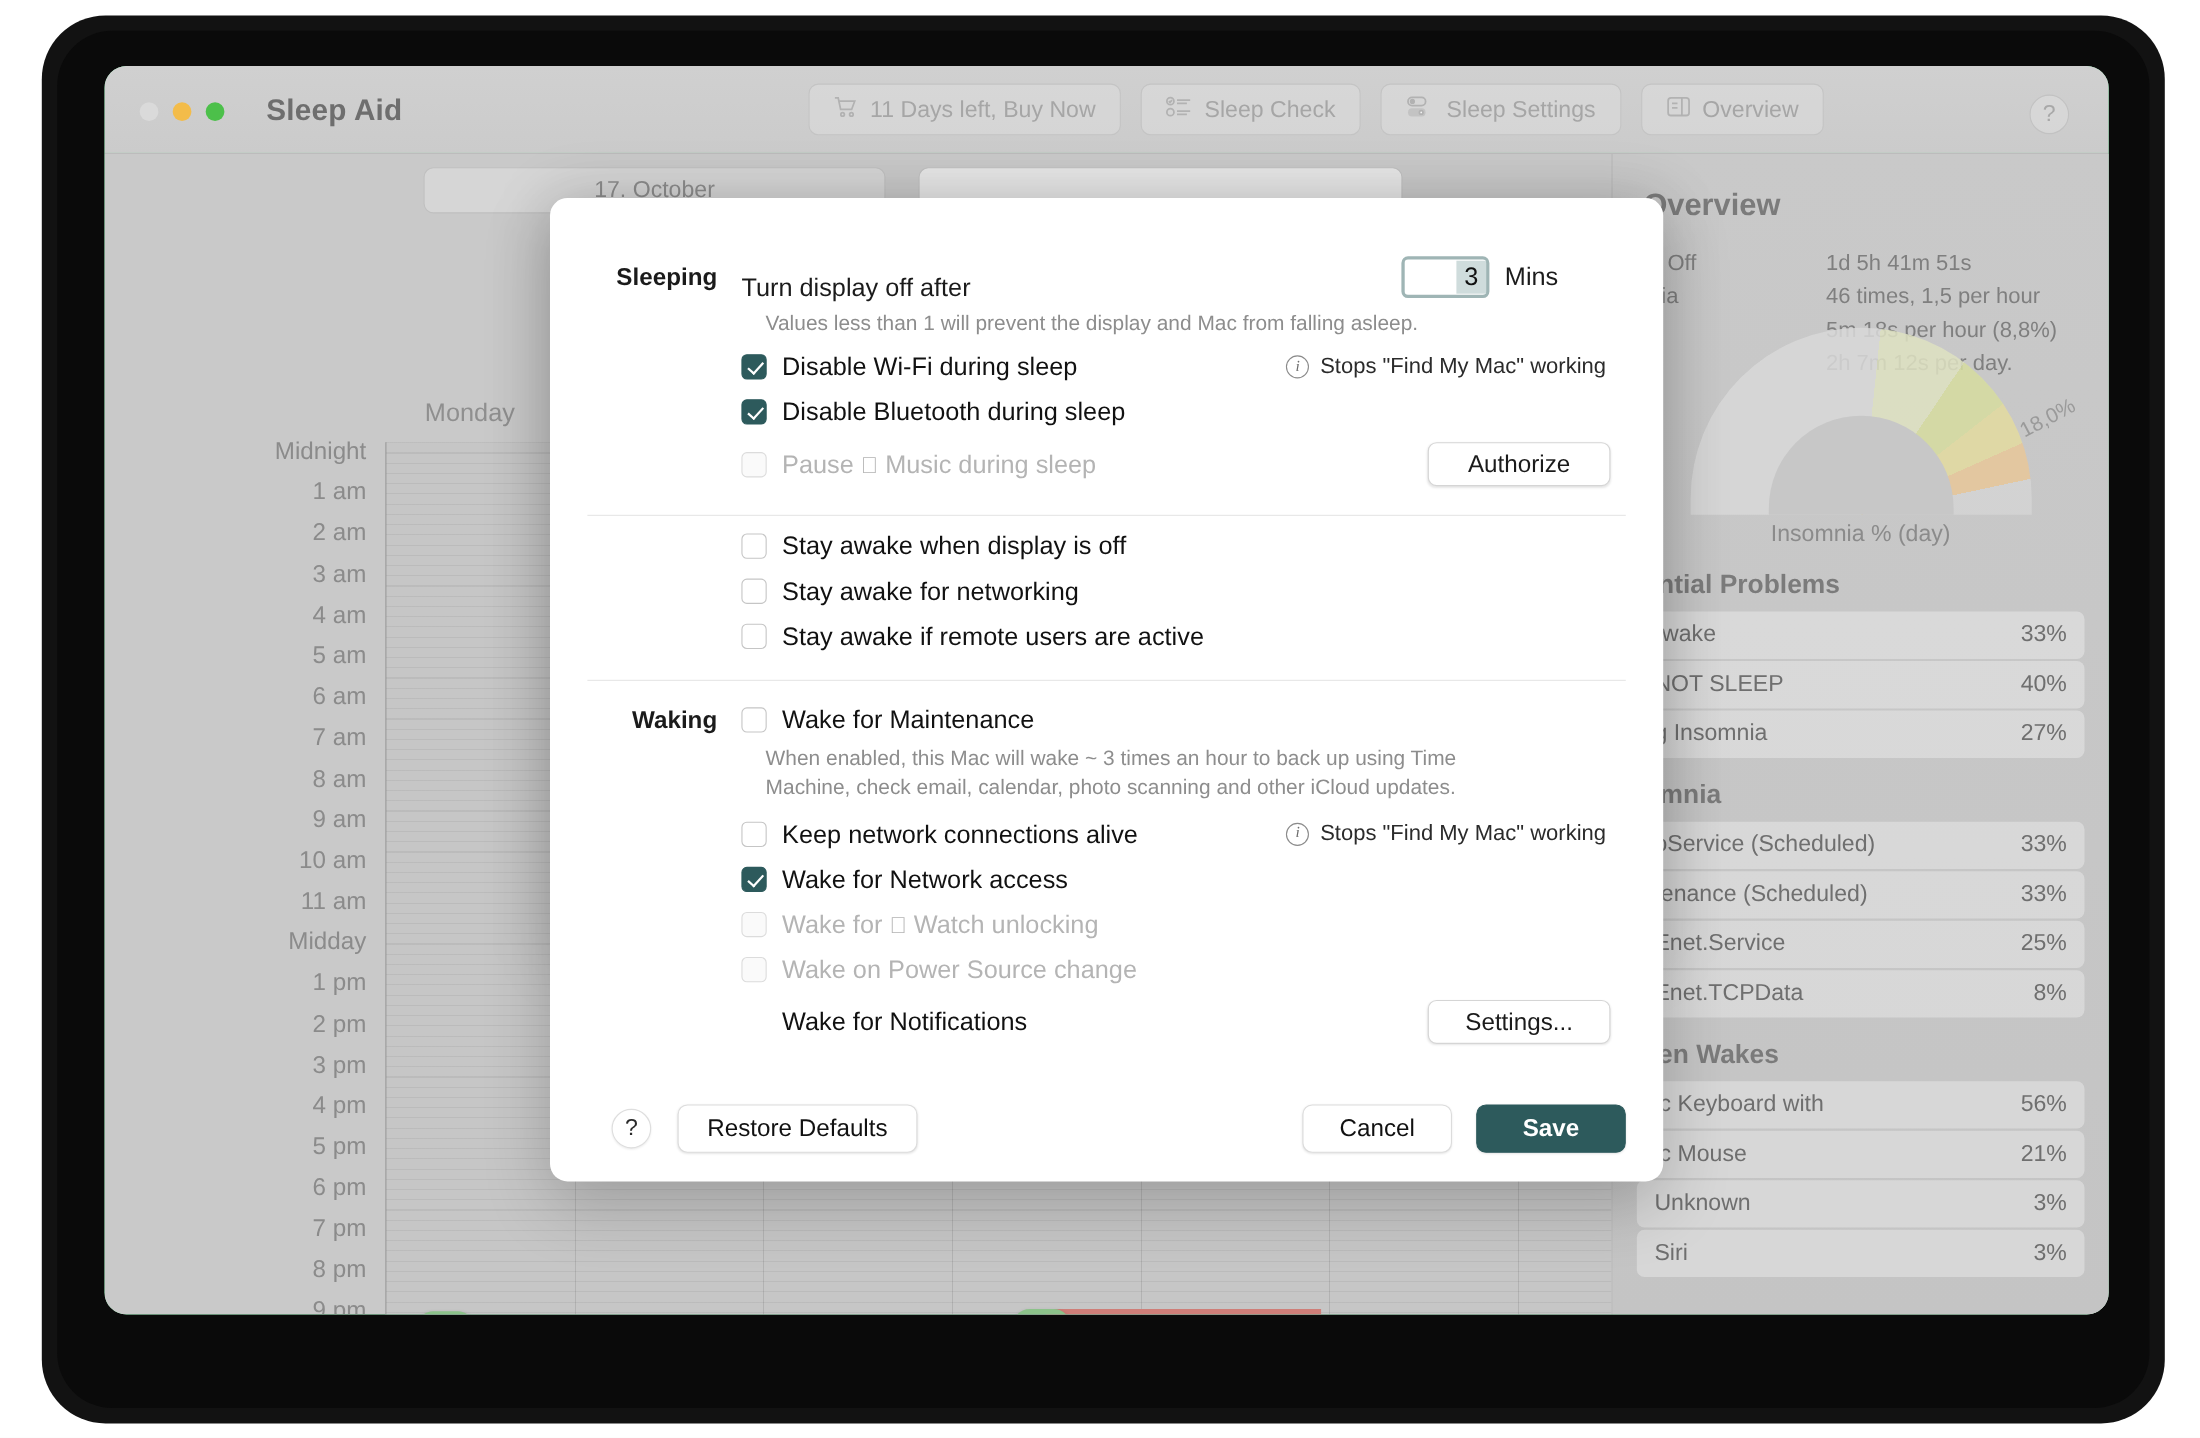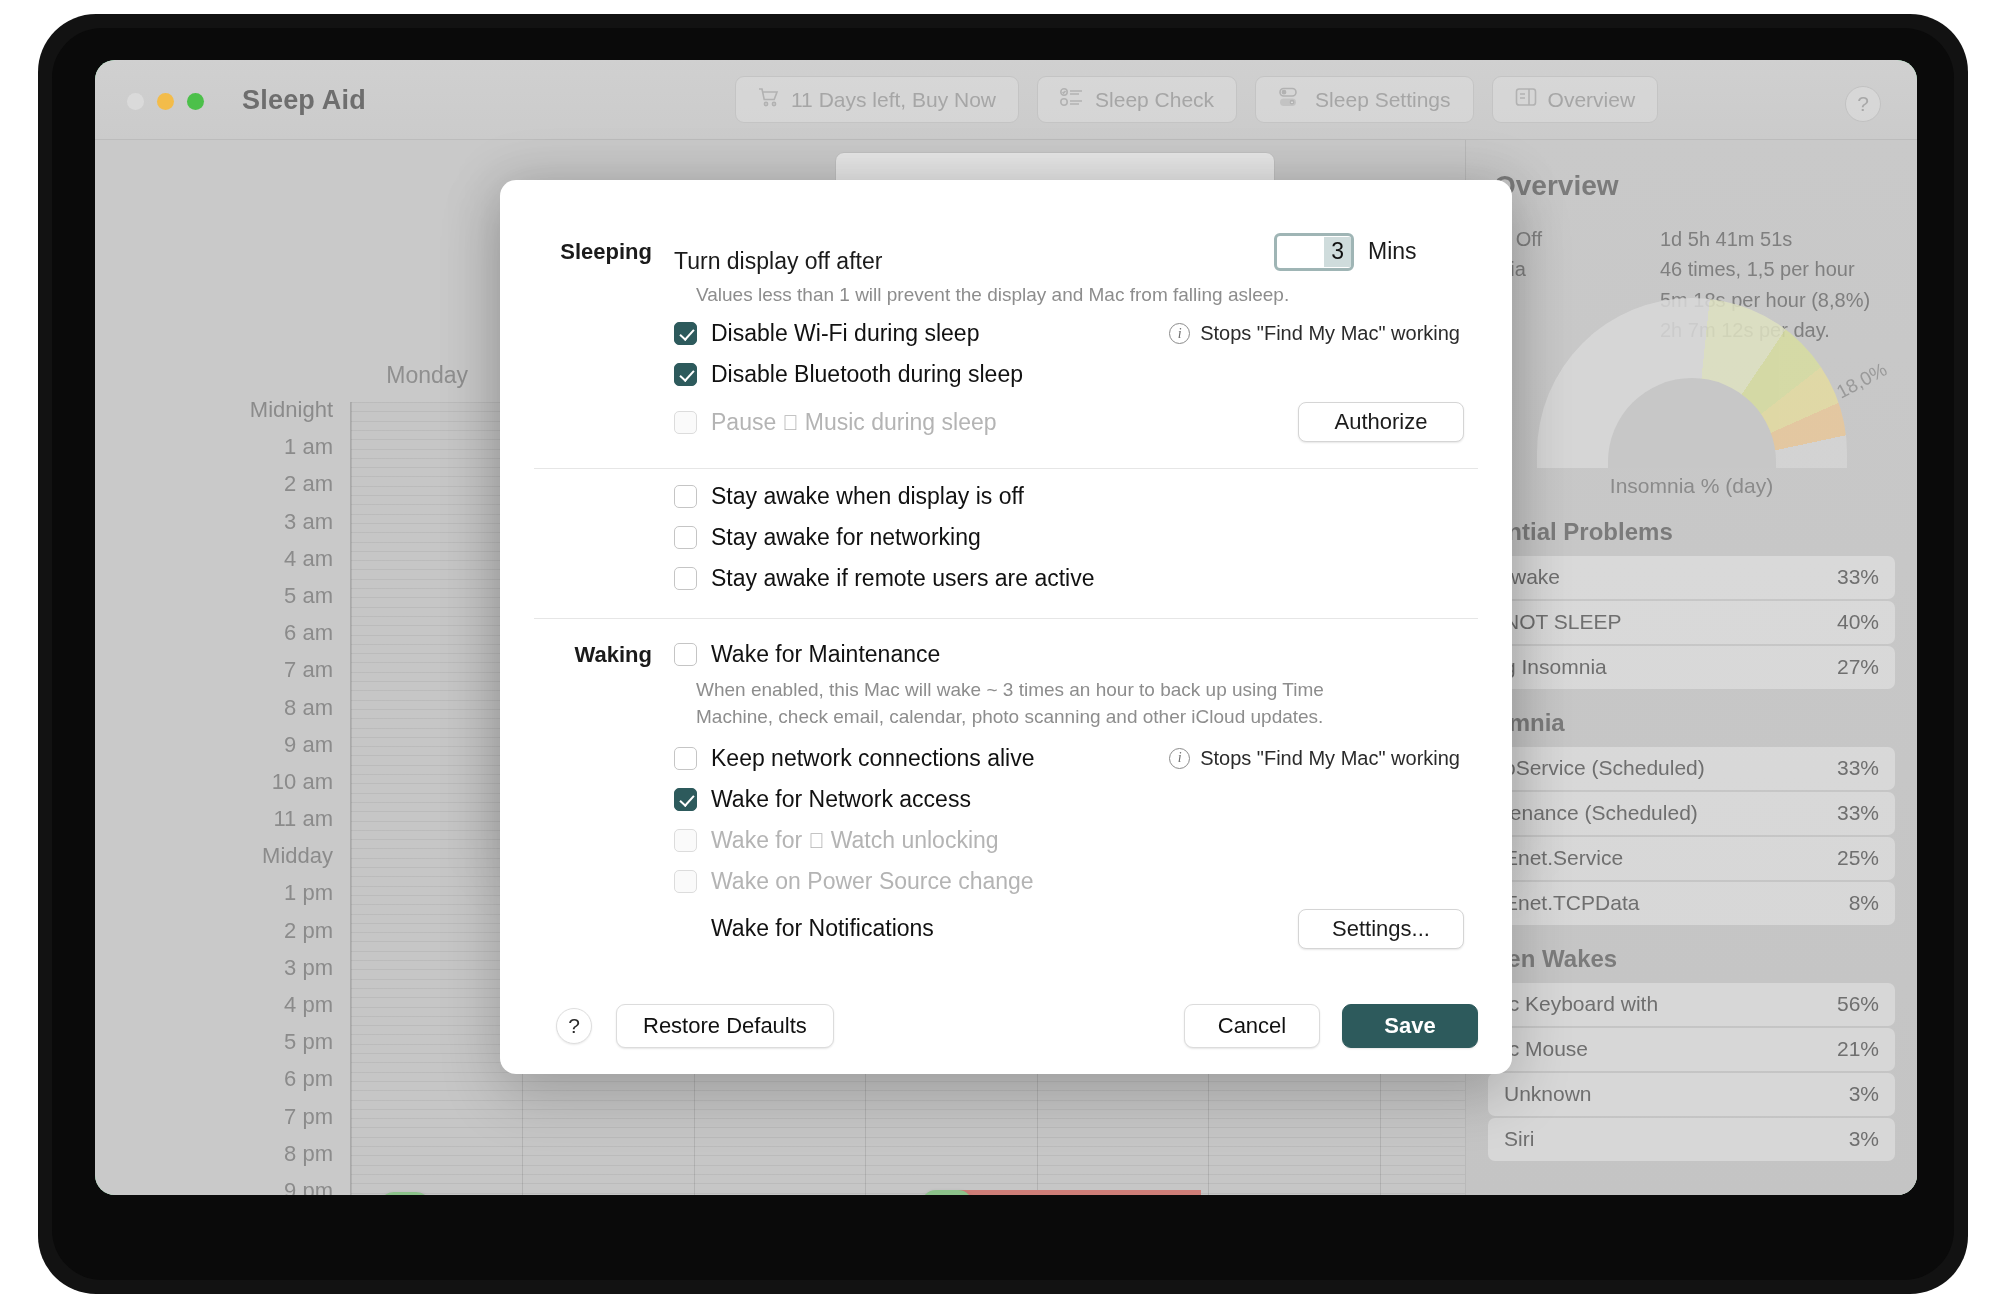--- a/index.html
+++ b/index.html
@@ -333,20 +333,21 @@
       </div>
 
       <div class="help-btn">?</div>
     </div>
 
     <div class="body-area">
 
       <div class="graph-pane">
 
         <div class="range-bar">
+          <div class="range-tab t1">17. October</div>
           <div class="range-tab t2"></div>
         </div>
 
         <div class="day-headers">
           <span>Monday</span>
           <span>Tue</span>
           <span></span>
           <span></span>
           <span></span>
           <span></span>

